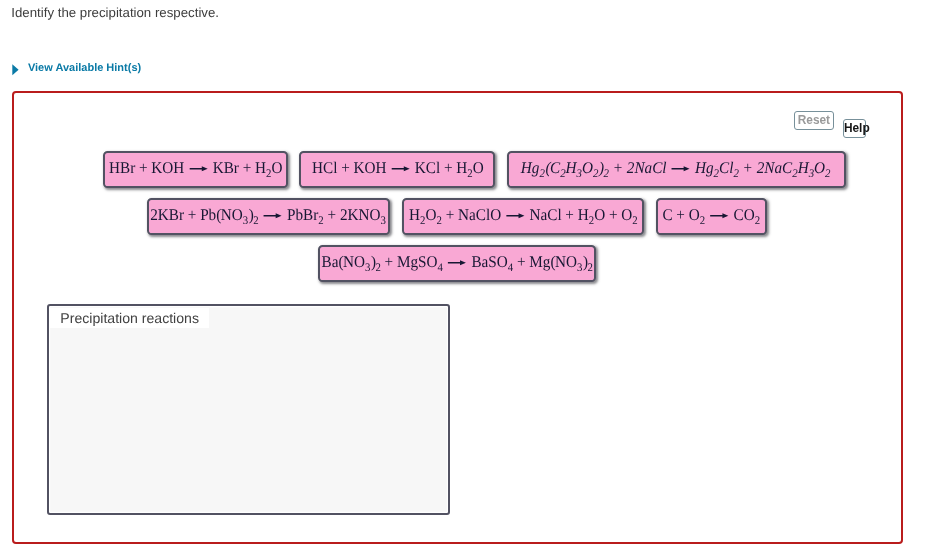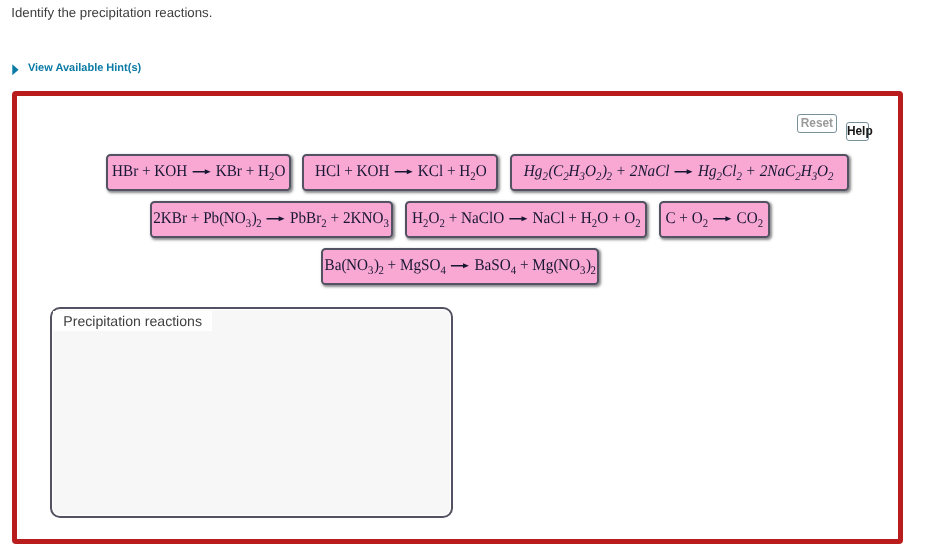--- a/index.html
+++ b/index.html
@@ -22,21 +22,21 @@
   }
   .hint-row {
     position: absolute; left: 12px; top: 61px;
     display: flex; align-items: center; cursor: pointer;
   }
   .hint-caret { width: 6.8px; height: 11.5px; margin-right: 9.1px; display: block; position: relative; top: 0px; }
   .hint-label { font-size: 11px; font-weight: bold; color: #0a7aa6; line-height: 15px; }
 
   .panel {
     position: absolute; left: 12px; top: 91px; width: 891px; height: 453px;
-    border: 5px solid #b91c1c; border-radius: 4px; box-sizing: border-box;
+    border: 2px solid #b91c1c; border-radius: 4px; box-sizing: border-box;
     background: #fff;
   }
 
   .btn-row { position: absolute; left: 780.2px; top: 17.6px; display: flex; }
   .btn {
     font-family: "Liberation Sans", sans-serif;
     font-size: 11.9px; font-weight: bold;
     border: 1px solid #77909a; border-radius: 3px;
     background: #fff; box-sizing: border-box;
     height: 19px; padding: 0; line-height: 16px;
@@ -63,35 +63,35 @@
   .pr { display: inline-block; width: 4.8px; text-align: center; overflow: visible; }
   .sb + .pr { margin-left: 0.6px; }
   .sb { font-size: 11.6px; position: relative; top: 3.3px; letter-spacing: 0.05px; }
   .op { padding: 0 4.0px; }
   .arrow { display: inline-block; width: 19.6px; height: 9px;
            margin: 0 5.4px; position: relative; top: -0.6px; }
   .arrow svg { display: block; }
 
   .bins { position: absolute; left: 33px; top: 211.3px; display: flex; }
   .bin {
-    width: 403px; height: 211px; border: 2px solid #525262; border-radius: 10px;
+    width: 403px; height: 211px; border: 2px solid #525262; border-radius: 3px;
     background: #f7f7f7; position: relative; box-sizing: border-box;
     box-shadow: inset 0 0 0 1.2px #ffffff;
   }
   .bin + .bin { margin-left: 14px; }
   .bin-label {
     position: absolute; left: 1.3px; top: 1.5px; color: #414141;
     background: #ffffff; padding: 3px 10px 3px 10px; line-height: 14px; font-size: 14.1px;
   }
 </style>
 </head>
 <body>
 
 <div class="page">
-  <div class="prompt">Identify the precipitation reactions.</div>
+  <div class="prompt">Identify the precipitation respective.</div>
   <div class="hint-row">
     <span class="hint-caret"><svg width="6.8" height="11.5" viewBox="0 0 6.8 11.5">
           <path d="M0.3 0.3 L6.6 5.75 L0.3 11.2 Z" fill="#0a7aa6"></path>
         </svg></span>
     <span class="hint-label">View Available Hint(s)</span>
   </div>
 
   <div class="panel">
     <div class="btn-row">
       <button class="btn disabled">Reset</button>

